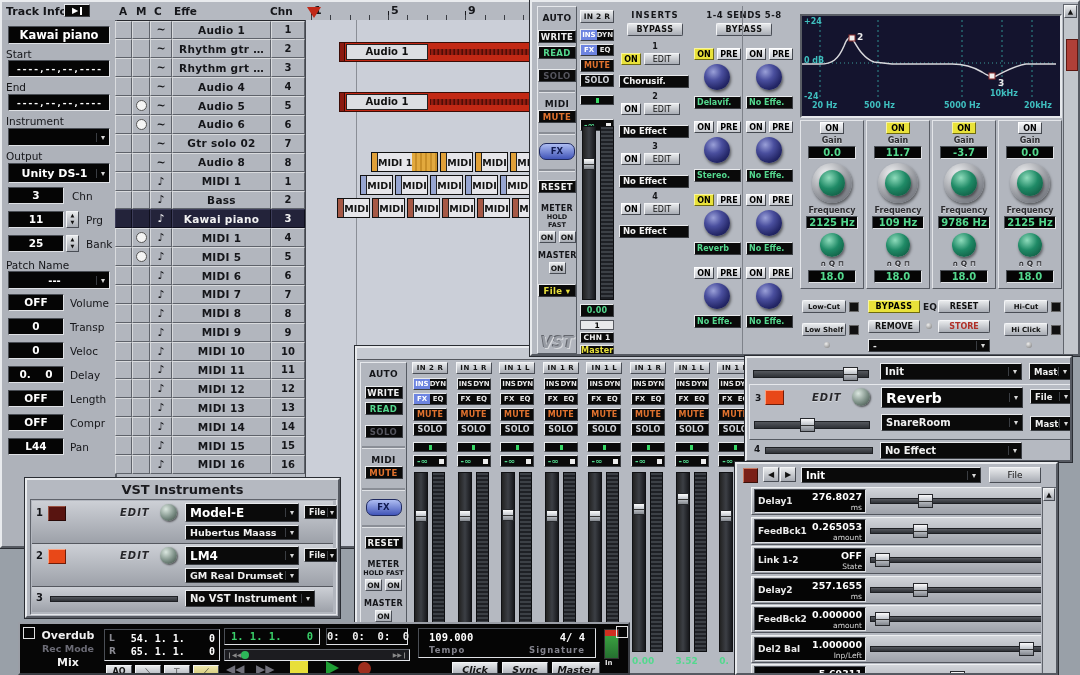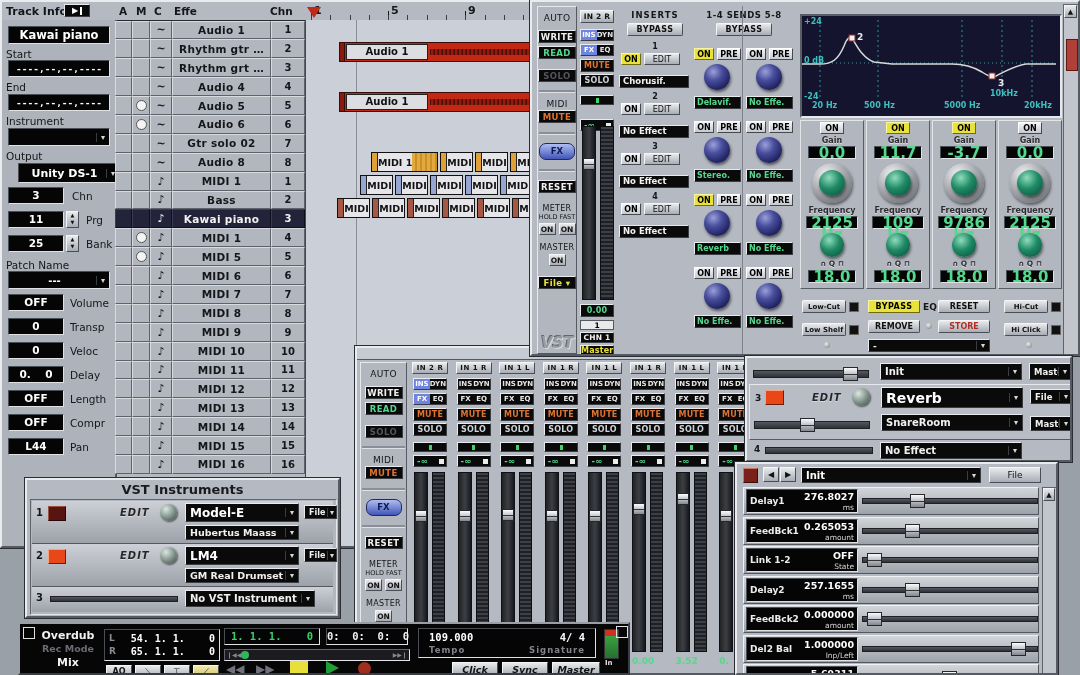--- a/index.html
+++ b/index.html
@@ -14,21 +14,21 @@
   .sunk{border:1px solid;border-color:#60646c #e4e6ea #e4e6ea #60646c;}
   .tg{color:#54d88e}.ty{color:#e8e03c}.to{color:#e0722e}.tw{color:#f0f0f0}.tdim{color:#55555e}.tpale{color:#cfd2d8}
   .tred{color:#b03028}
   .pre{white-space:pre}
   .abs{position:absolute}
   .hlab{position:absolute;font-size:11px;font-weight:bold;color:#15161a}
   .flab{position:absolute;left:4px;font-size:10.5px;font-weight:normal;color:#15161a}
   .onbtn{background:linear-gradient(#f4f5f7,#c6c9cf);border:1px solid;border-color:#fdfdfe #44484f #44484f #fdfdfe;
     color:#000;font-size:8px;font-weight:bold;text-align:center;line-height:11px;box-sizing:border-box;}
   .onbtn.act{background:#e9e23a;border-color:#f8f4a0 #6e6a10 #6e6a10 #f8f4a0;}
-  .aplab{font-size:9px;font-weight:normal;color:#15161a;text-align:center;letter-spacing:.3px}
+  .aplab{font-size:9px;font-weight:bold;color:#15161a;text-align:center;letter-spacing:.3px}
   .aplab.sm{font-size:8px}.aplab.xs{font-size:6.5px;letter-spacing:0}
   .apb{width:38px;height:13px;margin-left:auto;margin-right:auto;font-size:8.5px;font-weight:bold;
     text-align:center;line-height:12px;letter-spacing:.4px}
   .apsep{height:2px;background:#8a8e96;border-bottom:1px solid #dfe1e5;margin:0 1px}
   .fxbtn{width:34px;height:15px;margin:0 auto;border-radius:7px;background:linear-gradient(#aebdf2,#4155b8);
     border:1px solid #202a60;color:#101a50;font-size:8.5px;font-weight:bold;text-align:center;line-height:14px}
   .onrow{display:flex;justify-content:center;gap:3px}
   .onsm{width:17px;height:12px;font-size:7.5px;font-weight:bold;line-height:11px}
   .blockc{display:block;margin-left:auto;margin-right:auto}
   .acol{position:absolute;background:#b2b6be;border:1px solid;border-color:#e6e8ec #555a62 #555a62 #e6e8ec;
@@ -73,37 +73,37 @@
     border:1px solid #26282c;box-sizing:border-box}
   .slh:after{content:"";display:block;margin-top:6px;height:1px;background:#333}
   .chk{position:absolute;width:8px;height:8px;background:#111;border:1px solid #666}
   .screw{position:absolute;width:6px;height:6px;border-radius:50%;background:radial-gradient(circle at 35% 30%,#eee,#777)}
   .eqsm{position:absolute;width:44px;height:13px;font-size:7px;font-weight:bold;line-height:12px;border-radius:2px}
   .eqlab{position:absolute;font-size:8px;font-weight:bold;color:#3fbfbf}
   .band{position:absolute;width:62px;height:167px;background:#b2b6be;border:1px solid;
     border-color:#e3e5e9 #585c64 #585c64 #e3e5e9}
   .bndlab{position:absolute;width:100%;text-align:center;font-size:8px;font-weight:bold;color:#2c2c30;
     text-shadow:0 1px 0 #dcdee2}
-  .bval{position:absolute;font-size:15px;font-weight:bold;text-align:center;line-height:12px}
+  .bval{position:absolute;font-size:10px;font-weight:bold;text-align:center;line-height:12px}
   .mpart{position:absolute;height:20px;background:#e6e6ea;border:1px solid #111;box-sizing:border-box;
     display:flex;align-items:center;overflow:hidden}
   .mpart .tab{width:5px;height:100%;flex:none;border-right:1px solid #222}
   .mpart span{flex:1;text-align:center;font-size:9.5px;font-weight:bold;color:#111;white-space:nowrap}
   .mpart .seg{width:29px;height:100%;flex:none;background:repeating-linear-gradient(90deg,#e2a93e 0 3px,#c98f28 3px 5px)}
   .tl-hd{position:absolute;font-size:10.5px;font-weight:bold;color:#15161a}
   .tlrow{display:contents}
   .tlc{border:1px solid;border-color:#d9dbde #5e626a #5e626a #d9dbde;background:#b2b6be;
     font-size:10px;font-weight:bold;color:#15161a;display:flex;align-items:center;justify-content:center;overflow:hidden}
   .tlc.nm{justify-content:center;font-size:10.5px;letter-spacing:.3px}
   .sel .tlc{background:#23233a;color:#f2f2f2;border-color:#3c3c58 #0e0e1c #0e0e1c #3c3c58}
   .mdot{width:9px;height:9px;border-radius:50%;background:#f4f4f4;border:1px solid #555}
   .strip{position:absolute;width:40px;top:14px;height:312px}
   .strip .b3,.strip .bb{margin:0 auto}
   .ptlab{fill:#ececec;font:bold 9px "DejaVu Sans",sans-serif}
-  .prow{position:absolute;left:4px;width:296px;height:28px;background:linear-gradient(#d2d5da,#9da1a9);
+  .prow{position:absolute;left:12px;width:296px;height:28px;background:linear-gradient(#d2d5da,#9da1a9);
     border:1px solid;border-color:#eef0f2 #52565e #52565e #eef0f2;box-sizing:border-box}
   .pbox{position:absolute;left:2px;top:1px;width:112px;height:24px;display:flex;justify-content:space-between;
     padding:1px 3px}
   .pname{font-size:9px;font-weight:bold;color:#ececec;align-self:center;white-space:nowrap}
   .pvr{display:flex;flex-direction:column;align-items:flex-end;line-height:11px}
   .pvr b{font-size:9.5px;color:#fff;font-family:"DejaVu Sans",sans-serif}
   .pvr i{font-style:normal;font-size:7.5px;color:#d8d8d8}
   .mono{font-family:"DejaVu Sans Mono",monospace}
   .tb-lab{position:absolute;font-weight:bold;text-align:center;width:64px}
   .edit-lab{position:absolute;font-style:italic;font-weight:bold;font-size:10px;color:#26262a;
@@ -141,21 +141,21 @@
       <span class="flab" style="top:28px">Start</span>
       <div class="blk abs pre mono" style="left:6px;top:40px;width:102px;height:17px;text-align:center;font-size:9.5px;font-weight:bold;line-height:15px">----,--,--,----</div>
       <span class="flab" style="top:61px">End</span>
       <div class="blk abs pre mono" style="left:6px;top:74px;width:102px;height:17px;text-align:center;font-size:9.5px;font-weight:bold;line-height:15px">----,--,--,----</div>
       <span class="flab" style="top:95px">Instrument</span>
       <div class="blk dd" style="left:6px;top:108px;width:102px;height:18px;font-size:10px">
         <span></span>
           <i class="dda">▾</i>
       </div>
       <span class="flab" style="top:130px">Output</span>
-      <div class="blk dd" style="left:16px;top:143px;width:102px;height:20px;font-size:11px">
+      <div class="blk dd" style="left:6px;top:143px;width:102px;height:20px;font-size:11px">
         <span style="text-align:center">Unity DS-1</span>
           <i class="dda">▾</i>
       </div>
       <div id="ti-nums" class="abs" style="left:0;top:167px;width:113px;height:72px">
   <div class="blk abs" style="left:6px;top:0px;width:56px;height:17px;text-align:center;font-size:10.5px;font-weight:bold;line-height:15px">3</div>
 
   <span class="flab" style="left:70px;top:3px">Chn</span>
   <div class="blk abs" style="left:6px;top:24px;width:56px;height:17px;text-align:center;font-size:10.5px;font-weight:bold;line-height:15px">11</div>
   <div class="b3 abs" style="left:64px;top:24px;width:13px;height:17px;font-size:5px;line-height:7px">▲<br>▼</div>
   <span class="flab" style="left:84px;top:27px">Prg</span>

